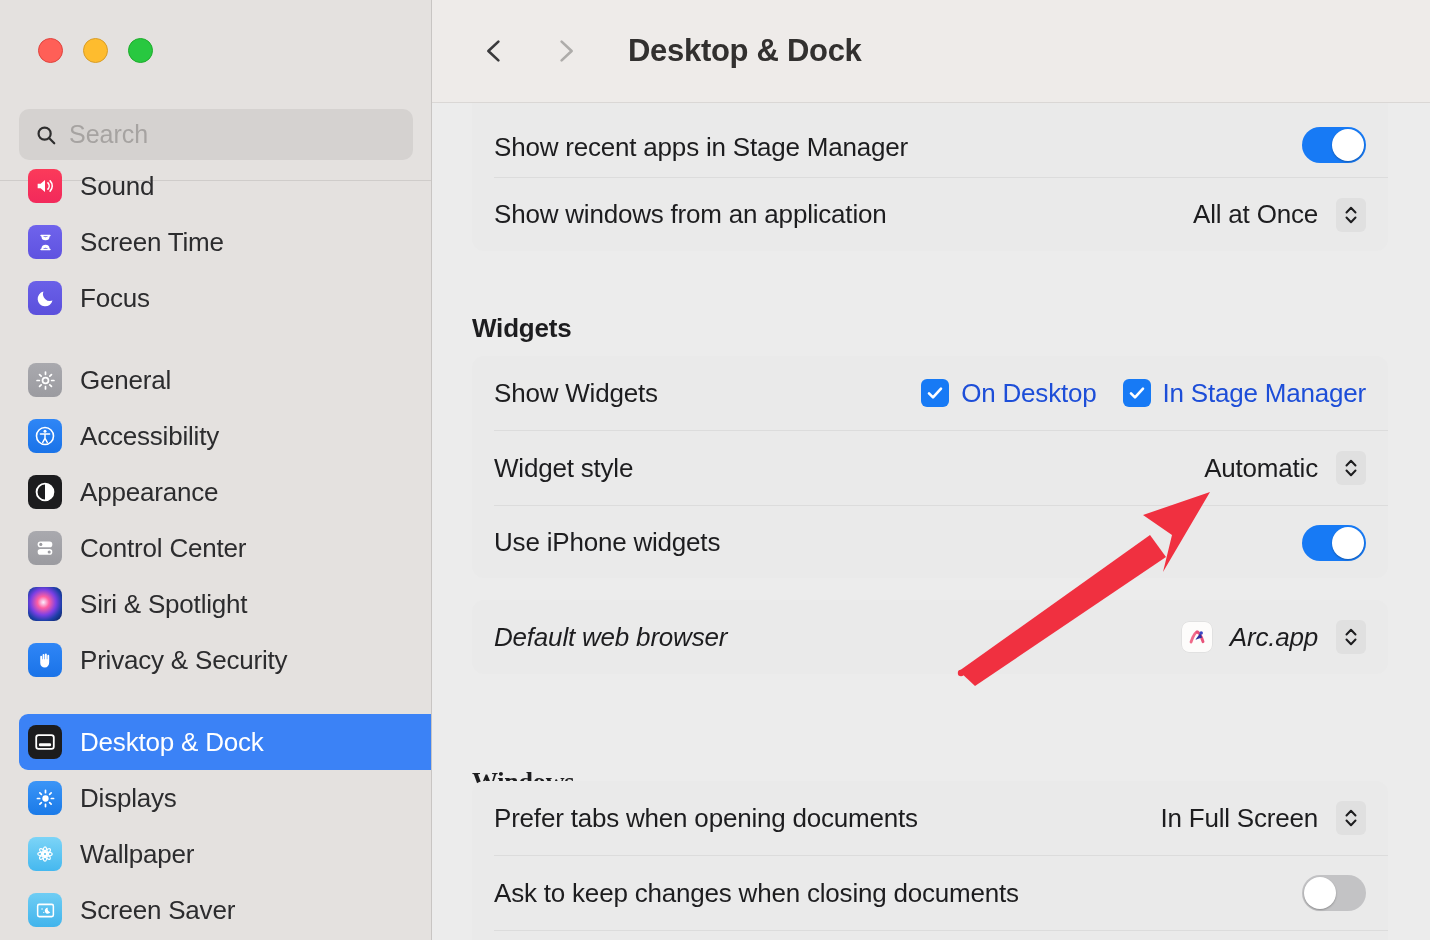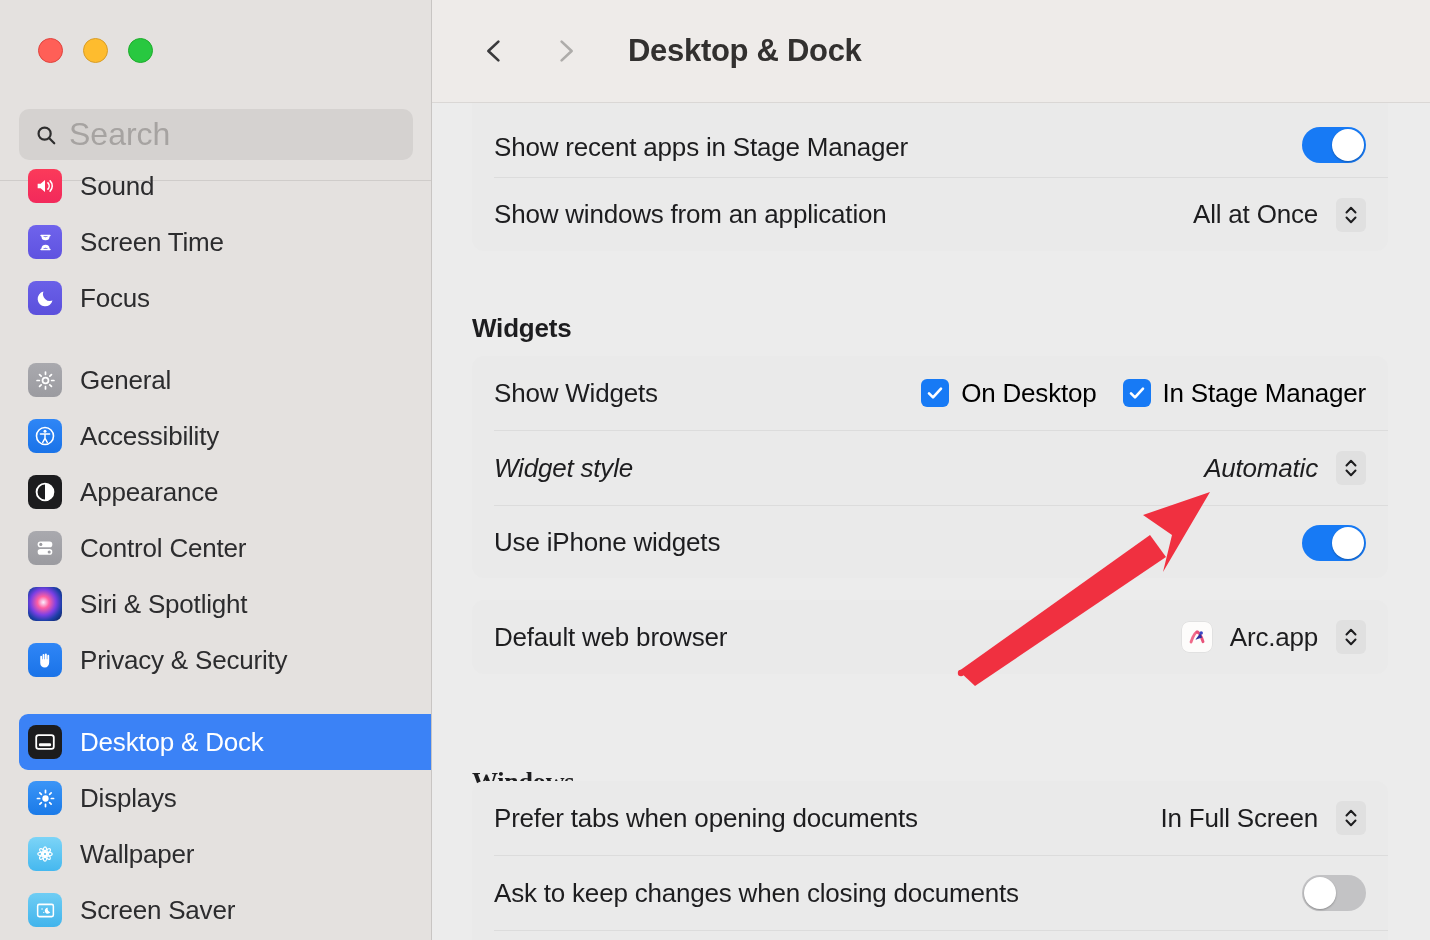--- a/index.html
+++ b/index.html
@@ -62,21 +62,21 @@
     width: 22px; height: 22px;
     margin-left: 16px;
     flex: 0 0 auto;
     color: #2e2e2e;
   }
   #search-input {
     border: none;
     background: transparent;
     outline: none;
     font-family: "Liberation Sans", sans-serif;
-    font-size: 32px;
+    font-size: 25px;
     color: #1d1d1f;
     margin-left: 12px;
     width: 320px;
     padding: 0;
   }
   #search-input::placeholder { color: #a6a3a1; }
 
   
   #sidebar-divider {
     position: absolute;
@@ -275,21 +275,21 @@
     width: 28px; height: 28px;
     border-radius: 6px;
     background: #177af5;
     display: flex;
     align-items: center;
     justify-content: center;
     flex: 0 0 auto;
   }
   .cblabel {
     font-size: 26px;
-    color: #000000;
+    color: #1d4ed8;
     letter-spacing: -0.2px;
     white-space: nowrap;
   }
 
   
   .appicon {
     width: 30px; height: 30px;
     border-radius: 7px;
     background: #fdfcfb;
     display: flex;
@@ -540,21 +540,21 @@
               <div class="checkbox">
                 <svg viewBox="0 0 20 20" width="20" height="20" fill="none" stroke="#fff" stroke-width="2.6" stroke-linecap="round" stroke-linejoin="round">
                   <polyline points="4,10.4 8,14.4 16,5.6"></polyline>
                 </svg>
               </div>
               <div class="cblabel">In Stage Manager</div>
             </div>
           </div>
         </div>
         <div class="hr"></div>
-        <div class="row" style="height:74px;font-style:italic;">
+        <div class="row" style="height:74px;">
           <div class="label">Widget style</div>
           <div class="right">
             <div class="popup">
               <div class="val">Automatic</div>
               <div class="stepper">
                 <svg viewBox="0 0 16 22" width="16" height="22" fill="none" stroke="#1d1d1f" stroke-width="2" stroke-linecap="round" stroke-linejoin="round">
                   <polyline points="3.5,8.5 8,3.8 12.5,8.5"></polyline>
                   <polyline points="3.5,13.5 8,18.2 12.5,13.5"></polyline>
                 </svg>
               </div>
@@ -565,21 +565,21 @@
         <div class="row" style="height:73px;">
           <div class="label">Use iPhone widgets</div>
           <div class="right">
             <div class="toggle on">
               <div class="knob"></div>
             </div>
           </div>
         </div>
       </div>
 
-      <div class="card" style="top:497px; height:74px;">
+      <div class="card" style="top:497px; height:74px;font-style:italic;">
         <div class="row" style="height:74px;">
           <div class="label">Default web browser</div>
           <div class="right">
             <div class="popup">
               <div class="appicon">
                 <svg viewBox="0 0 24 24" width="22" height="22">
                   <path d="M5.5 17.5 C8.5 8.5, 11 6.5, 12.6 6.5" stroke="#f06a8a" stroke-width="3.1" fill="none" stroke-linecap="round"></path>
                   <path d="M12 6.5 C14 6.5, 16 9, 18.6 17.2" stroke="#e8527a" stroke-width="3.1" fill="none" stroke-linecap="round"></path>
                   <path d="M15.6 7.6 L10.2 14.9 L17.6 12.6 Z" fill="#2b2f9e"></path>
                   <circle cx="16.6" cy="7.6" r="1.9" fill="#3b46c4"></circle>

